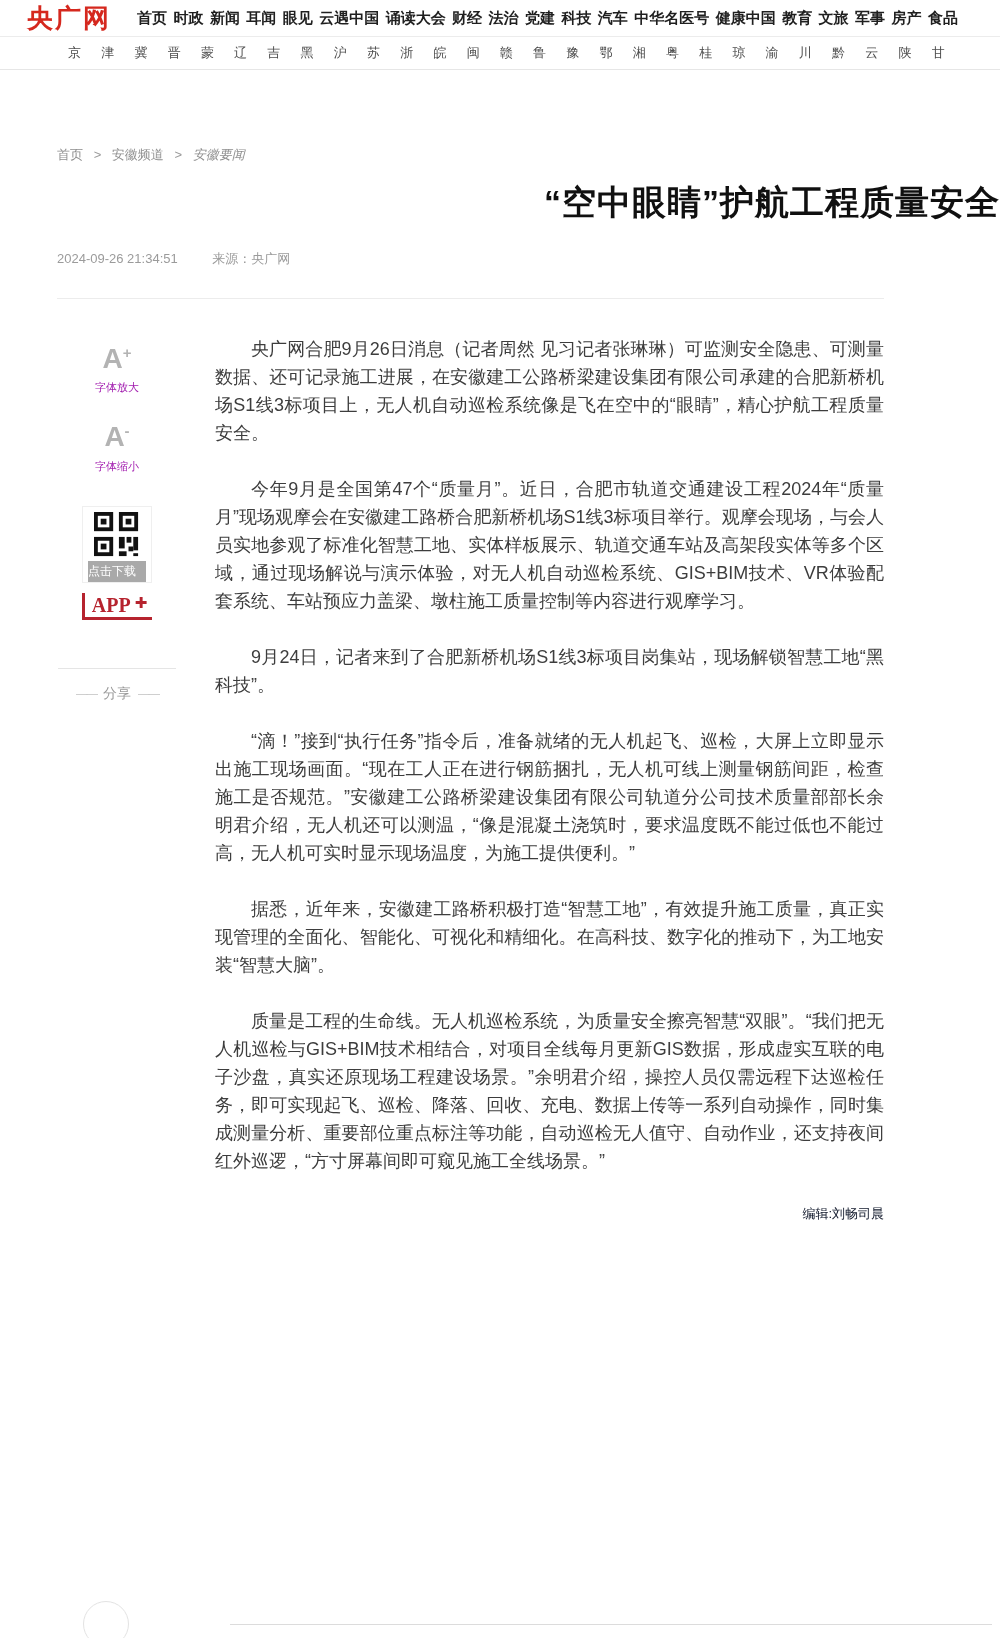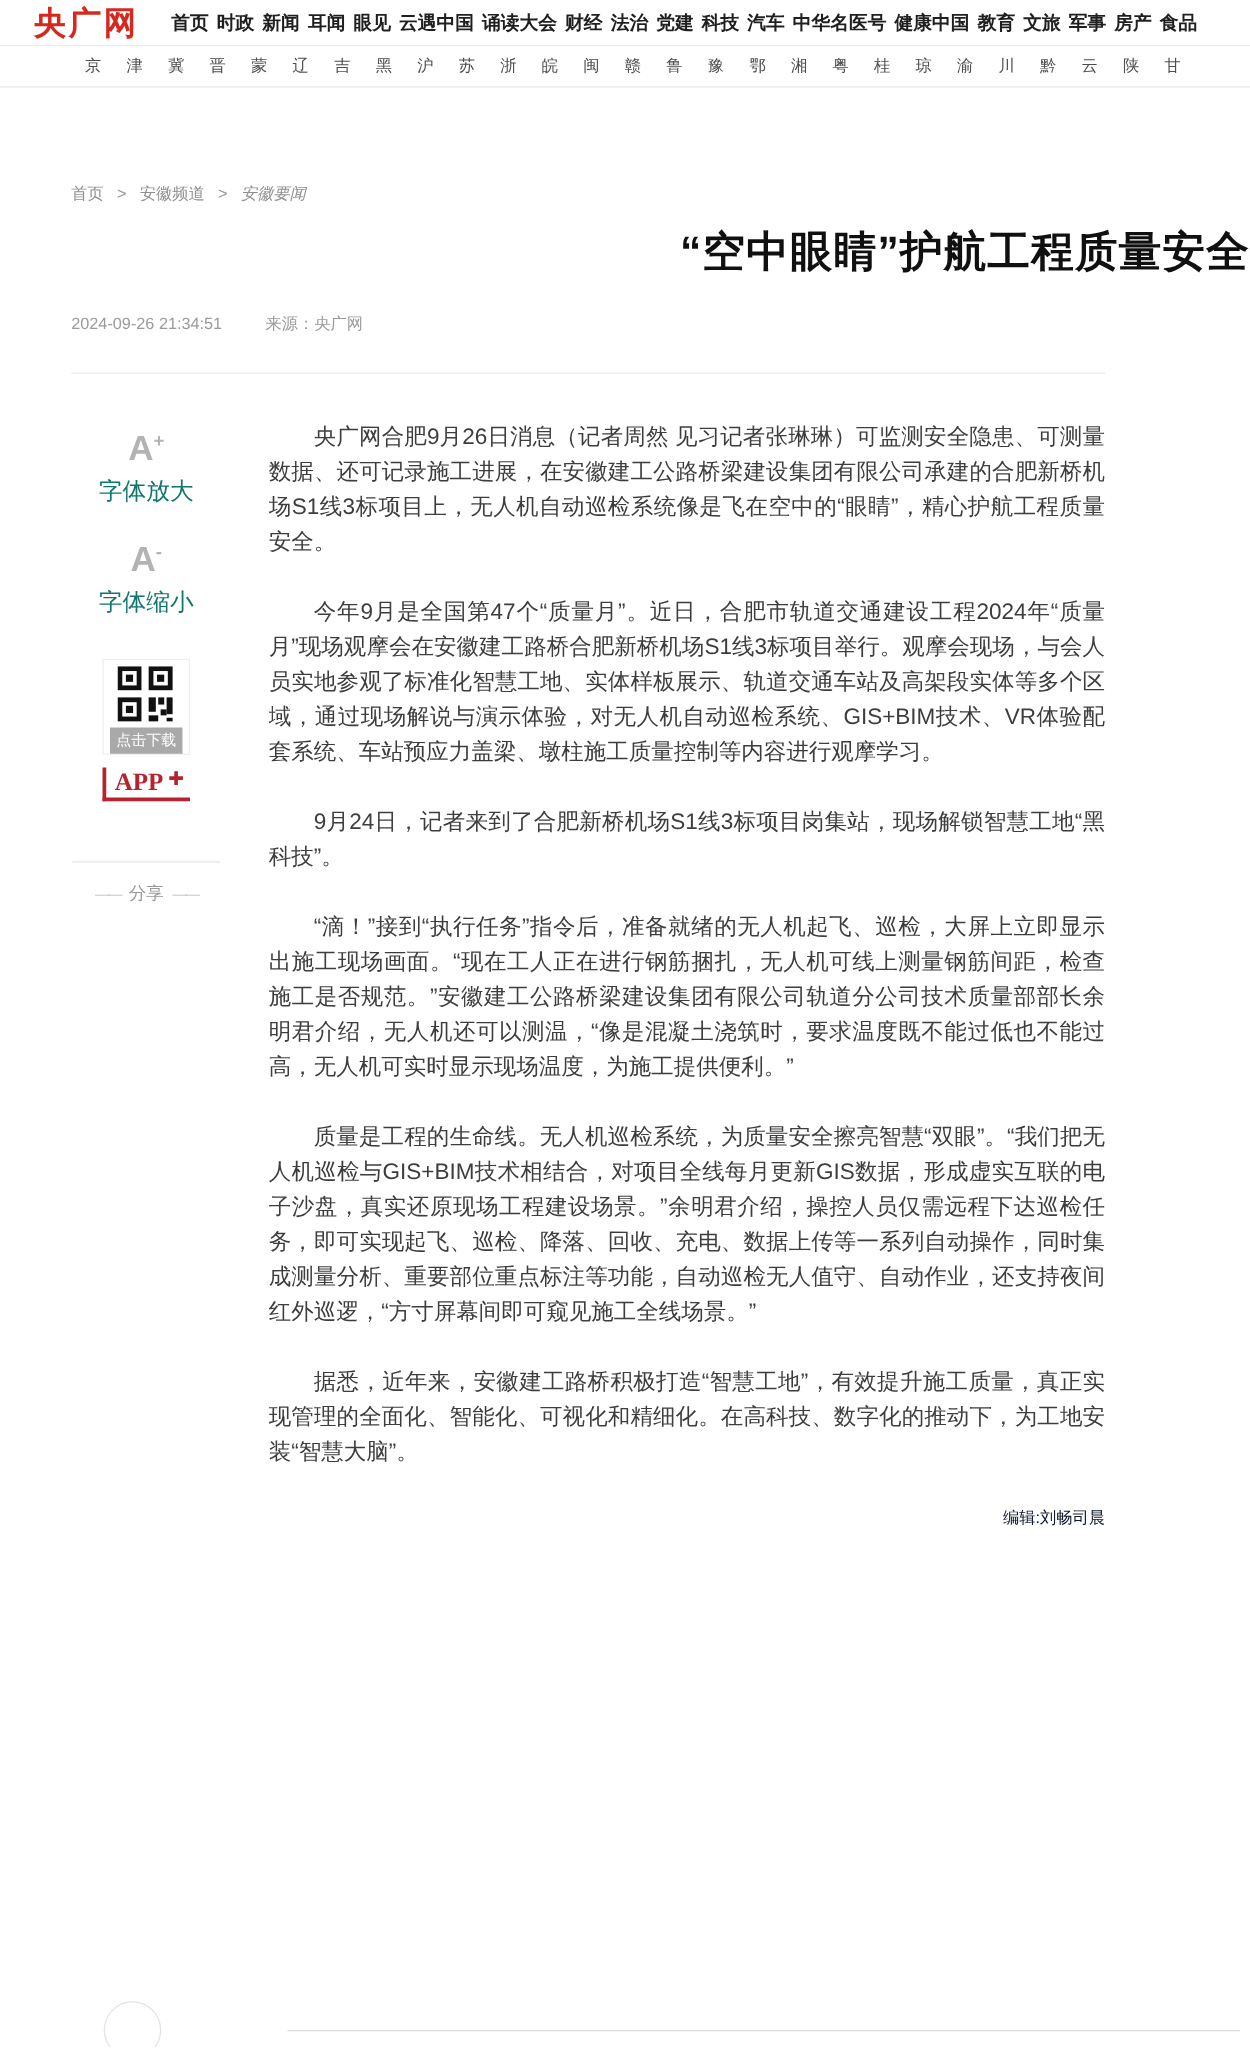--- a/index.html
+++ b/index.html
@@ -24,23 +24,23 @@
   .meta .src{margin-left:31px;}
   .meta-divider{margin:30px 116px 0 57px;border:none;border-top:1px solid #ececec;height:0;}
 
   
   .content{display:flex;padding:36px 116px 0 57px;box-sizing:border-box;}
   .sidebar{width:120px;flex:0 0 120px;display:flex;flex-direction:column;align-items:center;padding-top:10px;}
   .font-btn{display:flex;flex-direction:column;align-items:center;cursor:pointer;}
   .font-btn + .font-btn{margin-top:28px;}
   .font-glyph{font-size:28px;font-weight:bold;color:#b3b3b3;line-height:1;}
   .font-glyph sup{font-size:15px;}
-  .font-label{margin-top:7px;font-size:19px;color:#0f766e;}
+  .font-label{margin-top:7px;font-size:11px;color:#a21caf;}
   .qr-box{margin-top:32px;width:58px;padding:5px 5px 0;border:1px solid #efefef;background:#fff;cursor:pointer;display:flex;flex-direction:column;align-items:center;}
-  .qr-label{width:100%;margin-top:3px;background:#a9a9a9;color:#fff;font-size:12px;text-align:center;padding:2px 0;box-sizing:border-box;}
+  .qr-label{width:100%;margin-top:3px;background:#a9a9a9;color:#fff;font-size:12px;padding:2px 0;box-sizing:border-box;}
   .app-logo{margin-top:10px;display:flex;border-left:3px solid #b6232e;border-bottom:3px solid #b6232e;padding:2px 5px 2px 7px;cursor:pointer;}
   .app-text{font-family:"Liberation Serif","DejaVu Serif",serif;font-weight:bold;font-size:20px;color:#b6232e;line-height:1;}
   .app-plus{color:#b6232e;font-size:15px;font-weight:bold;margin-left:4px;line-height:1;}
   .sidebar-divider{width:118px;border-top:1px solid #e5e5e5;margin-top:48px;}
   .share{margin-top:16px;display:flex;align-items:center;gap:7px;font-size:14px;color:#999;}
   .share .dash{color:#c9c9c9;font-size:12px;letter-spacing:-2px;}
 
   
   .article{flex:1;padding-left:38px;}
   .article p{margin:0 0 28px;font-size:18px;line-height:28px;color:#3d3d3d;text-align:justify;text-indent:2em;}
@@ -172,22 +172,22 @@
         <span>分享</span>
         <span class="dash">——</span>
       </div>
     </aside>
 
     <article class="article">
       <p>央广网合肥9月26日消息（记者周然 见习记者张琳琳）可监测安全隐患、可测量数据、还可记录施工进展，在安徽建工公路桥梁建设集团有限公司承建的合肥新桥机场S1线3标项目上，无人机自动巡检系统像是飞在空中的“眼睛”，精心护航工程质量安全。</p>
       <p>今年9月是全国第47个“质量月”。近日，合肥市轨道交通建设工程2024年“质量月”现场观摩会在安徽建工路桥合肥新桥机场S1线3标项目举行。观摩会现场，与会人员实地参观了标准化智慧工地、实体样板展示、轨道交通车站及高架段实体等多个区域，通过现场解说与演示体验，对无人机自动巡检系统、GIS+BIM技术、VR体验配套系统、车站预应力盖梁、墩柱施工质量控制等内容进行观摩学习。</p>
       <p>9月24日，记者来到了合肥新桥机场S1线3标项目岗集站，现场解锁智慧工地“黑科技”。</p>
       <p>“滴！”接到“执行任务”指令后，准备就绪的无人机起飞、巡检，大屏上立即显示出施工现场画面。“现在工人正在进行钢筋捆扎，无人机可线上测量钢筋间距，检查施工是否规范。”安徽建工公路桥梁建设集团有限公司轨道分公司技术质量部部长余明君介绍，无人机还可以测温，“像是混凝土浇筑时，要求温度既不能过低也不能过高，无人机可实时显示现场温度，为施工提供便利。”</p>
+      <p>据悉，近年来，安徽建工路桥积极打造“智慧工地”，有效提升施工质量，真正实现管理的全面化、智能化、可视化和精细化。在高科技、数字化的推动下，为工地安装“智慧大脑”。</p>
       <p>质量是工程的生命线。无人机巡检系统，为质量安全擦亮智慧“双眼”。“我们把无人机巡检与GIS+BIM技术相结合，对项目全线每月更新GIS数据，形成虚实互联的电子沙盘，真实还原现场工程建设场景。”余明君介绍，操控人员仅需远程下达巡检任务，即可实现起飞、巡检、降落、回收、充电、数据上传等一系列自动操作，同时集成测量分析、重要部位重点标注等功能，自动巡检无人值守、自动作业，还支持夜间红外巡逻，“方寸屏幕间即可窥见施工全线场景。”</p>
-      <p>据悉，近年来，安徽建工路桥积极打造“智慧工地”，有效提升施工质量，真正实现管理的全面化、智能化、可视化和精细化。在高科技、数字化的推动下，为工地安装“智慧大脑”。</p>
       <div class="editor">编辑:刘畅司晨</div>
     </article>
 
   </div>
 
   <div class="bottom-divider"></div>
   <div class="partial-circle"></div>
 
 </div>
 

